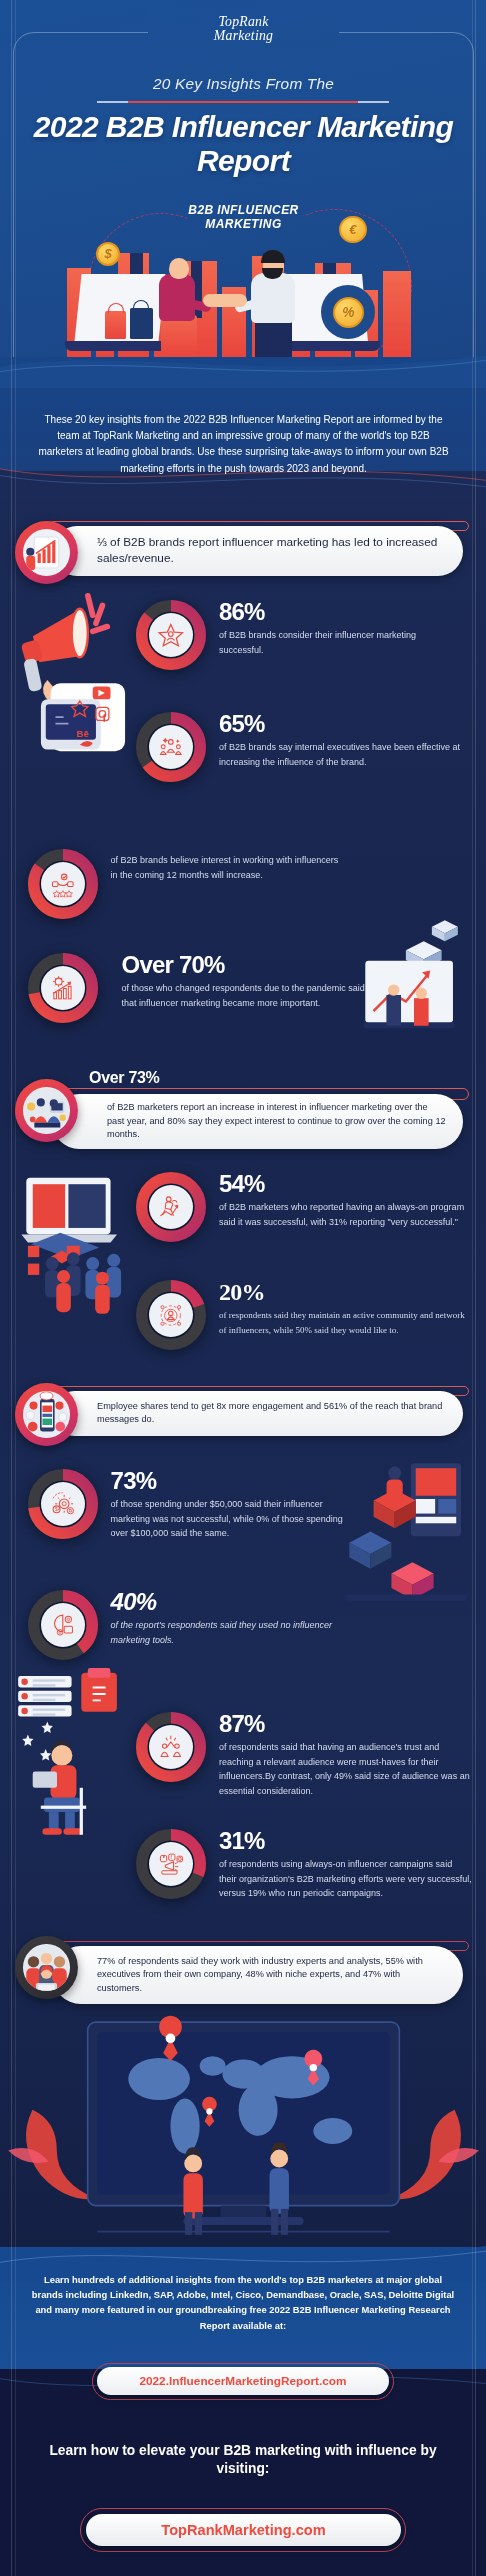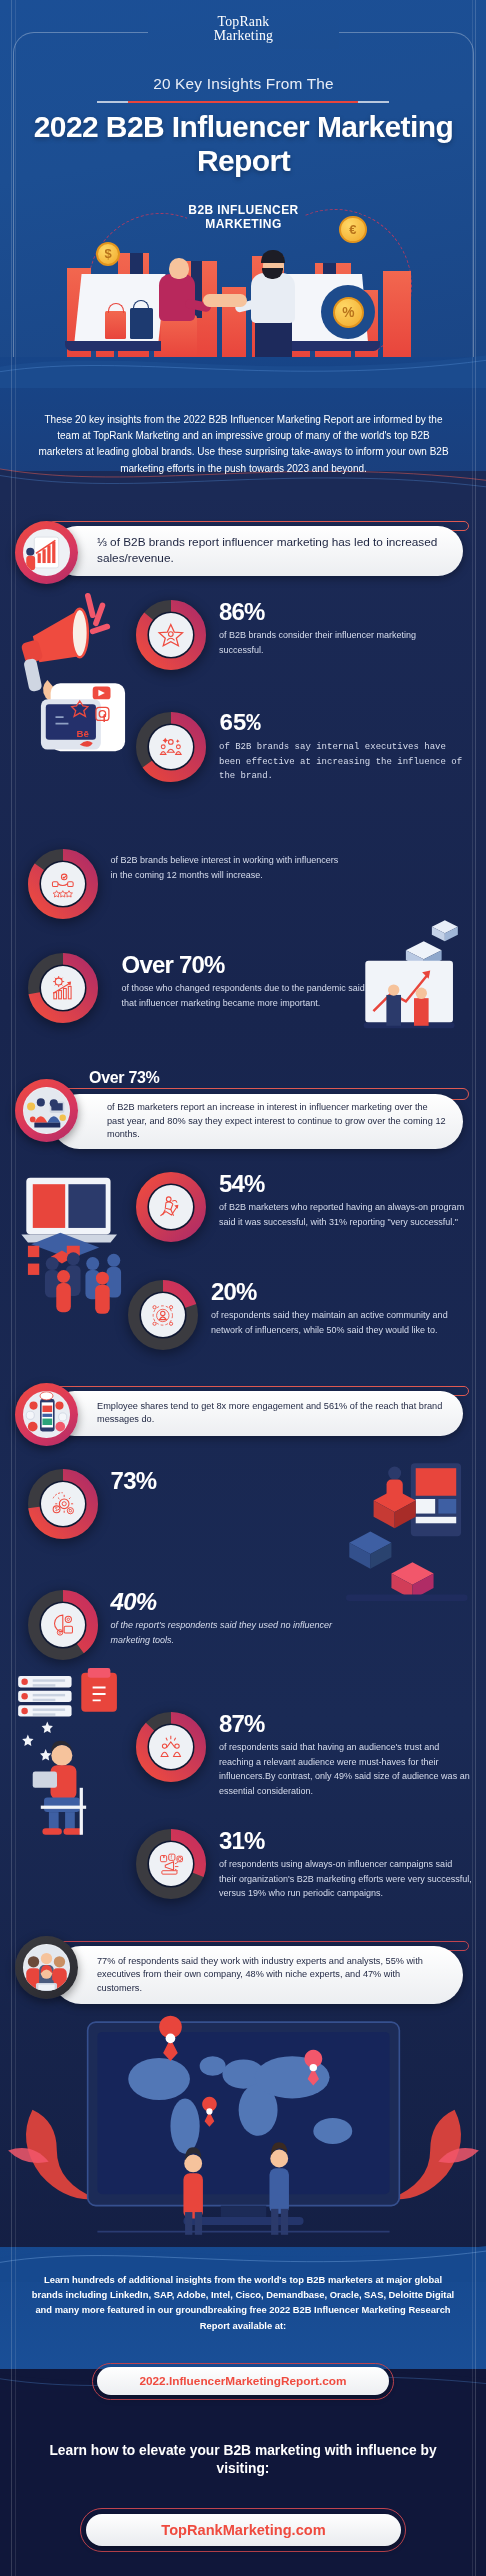--- a/index.html
+++ b/index.html
@@ -23,21 +23,21 @@
   .wave { position:absolute; left:0; width:487px; height:49px; }
   .wave svg { display:block; width:487px; height:49px; }
 
   
   .rail { position:absolute; top:0; bottom:0; width:0.8px; background:rgba(255,255,255,.16); }
   .rail.l { left:11.4px; } .rail.r { right:11.4px; }
   .rail2 { position:absolute; width:0.8px; background:rgba(255,255,255,.10); top:0; bottom:0; }
   .rail2.l { left:14.6px; } .rail2.r { right:14.6px; }
 
   
-  .hero { position:absolute; top:0; left:0; width:487px; height:373px; text-align:center; }
+  .hero { position:absolute; top:0; left:0; width:487px; height:373px; text-align:center;font-style:italic; }
   .hero-frame {
     position:absolute; top:32px; left:13px; right:13px; height:325px;
     border:0.8px solid rgba(255,255,255,.30);
     border-radius:21px 21px 0 0;
     border-bottom:none;
   }
   .logo { position:absolute; top:14.6px; left:0; right:0; color:#fff;
     font-family:"Liberation Serif", serif; font-size:13.8px; line-height:1.02; letter-spacing:0.2px; }
 
   .kicker { position:absolute; top:75px; left:0; right:0; color:#e9eef7; font-size:15.4px; letter-spacing:0.2px; font-weight:400; }
@@ -354,21 +354,21 @@
           <path d="M15 28 q5 -9 10 0 z" fill="none" stroke="#ef4b3f" stroke-width="1.6"></path>
           <circle cx="9" cy="20" r="2.8" fill="none" stroke="#ef4b3f" stroke-width="1.5"></circle>
           <path d="M5 31 q4 -8 8 0 z" fill="none" stroke="#ef4b3f" stroke-width="1.5"></path>
           <circle cx="31" cy="20" r="2.8" fill="none" stroke="#ef4b3f" stroke-width="1.5"></circle>
           <path d="M27 31 q4 -8 8 0 z" fill="none" stroke="#ef4b3f" stroke-width="1.5"></path>
           <path d="M12 7 l1.5 2.5 2.5 1.5 -2.5 1.5 -1.5 2.5 -1.5 -2.5 -2.5 -1.5 2.5 -1.5z" fill="#ef4b3f"></path>
           <path d="M30 9 l1 1.8 1.8 1 -1.8 1 -1 1.8 -1 -1.8 -1.8 -1 1.8 -1z" fill="#ef4b3f"></path>
         </svg>
       </div>
     </div>
-    <div class="stat-txt" style="width:253px;font-family:Liberation Mono, monospace;">
+    <div class="stat-txt" style="width:253px;">
       <div class="stat-num">65%</div>
       <div class="stat-desc">of B2B brands say internal executives have been effective at increasing the influence of the brand.</div>
     </div>
   </div>
 
   <div class="stat" style="top:849px;left:27.6px;width:341px;">
     <div class="donut">
       <svg viewBox="0 0 86 86" width="70" height="70">
         <circle cx="43" cy="43" r="36" fill="none" stroke="#3b3b40" stroke-width="14"></circle>
         <circle cx="43" cy="43" r="36" fill="none" stroke="url(#g85)" stroke-width="14" stroke-dasharray="192 226.2" transform="rotate(-90 43 43)"></circle>
@@ -523,21 +523,21 @@
           <path d="M22 12 q5 -3 7 2" fill="none" stroke="#ef4b3f" stroke-width="1.5"></path>
         </svg>
       </div>
     </div>
     <div class="stat-txt" style="width:253px;">
       <div class="stat-num">54%</div>
       <div class="stat-desc">of B2B marketers who reported having an always-on program said it was successful, with 31% reporting "very successful."</div>
     </div>
   </div>
 
-  <div class="stat" style="top:1280px;left:128px;width:349px;">
+  <div class="stat" style="top:1280px;left:136px;width:349px;font-family:Liberation Serif, serif;">
     <div class="donut">
       <svg viewBox="0 0 86 86" width="70" height="70">
         <circle cx="43" cy="43" r="36" fill="none" stroke="#3b3b40" stroke-width="14"></circle>
         <circle cx="43" cy="43" r="36" fill="none" stroke="url(#g20)" stroke-width="14" stroke-dasharray="45 226.2" transform="rotate(-90 43 43)"></circle>
         <defs>
             <linearGradient id="g20" x1="0" y1="0" x2="1" y2="1">
               <stop offset="0" stop-color="#e8453c"></stop>
               <stop offset="1" stop-color="#c62f5f"></stop>
             </linearGradient>
           </defs>
@@ -605,20 +605,21 @@
           <circle cx="11" cy="28" r="5" fill="none" stroke="#ef4b3f" stroke-width="1.5"></circle>
           <text x="8.6" y="31" font-family="Liberation Sans" font-size="7" fill="#ef4b3f">$</text>
           <circle cx="31" cy="30" r="4.5" fill="none" stroke="#ef4b3f" stroke-width="1.4"></circle>
           <circle cx="31" cy="30" r="1.8" fill="none" stroke="#ef4b3f" stroke-width="1.2"></circle>
           <path d="M6 12 a14 14 0 0 1 14 -8" fill="none" stroke="#ef4b3f" stroke-width="1.3" stroke-dasharray="3 2"></path>
         </svg>
       </div>
     </div>
     <div class="stat-txt" style="width:243px;">
       <div class="stat-num">73%</div>
+      <div class="stat-desc">of those spending under $50,000 said their influencer marketing was not successful, while 0% of those spending over $100,000 said the same.</div>
     </div>
   </div>
 
   <div class="blob" style="top:1452px;left:333px;width:146px;height:162px;">
     <svg viewBox="0 0 180 200" width="146" height="162">
       <rect x="96" y="14" width="62" height="90" rx="5" fill="#2b3a6b"></rect>
       <rect x="102" y="20" width="50" height="34" fill="#e8453c"></rect>
       <rect x="102" y="58" width="24" height="18" fill="#f1f4f9"></rect>
       <rect x="130" y="58" width="22" height="18" fill="#3e5fa3"></rect>
       <rect x="102" y="80" width="50" height="8" fill="#f1f4f9"></rect>

